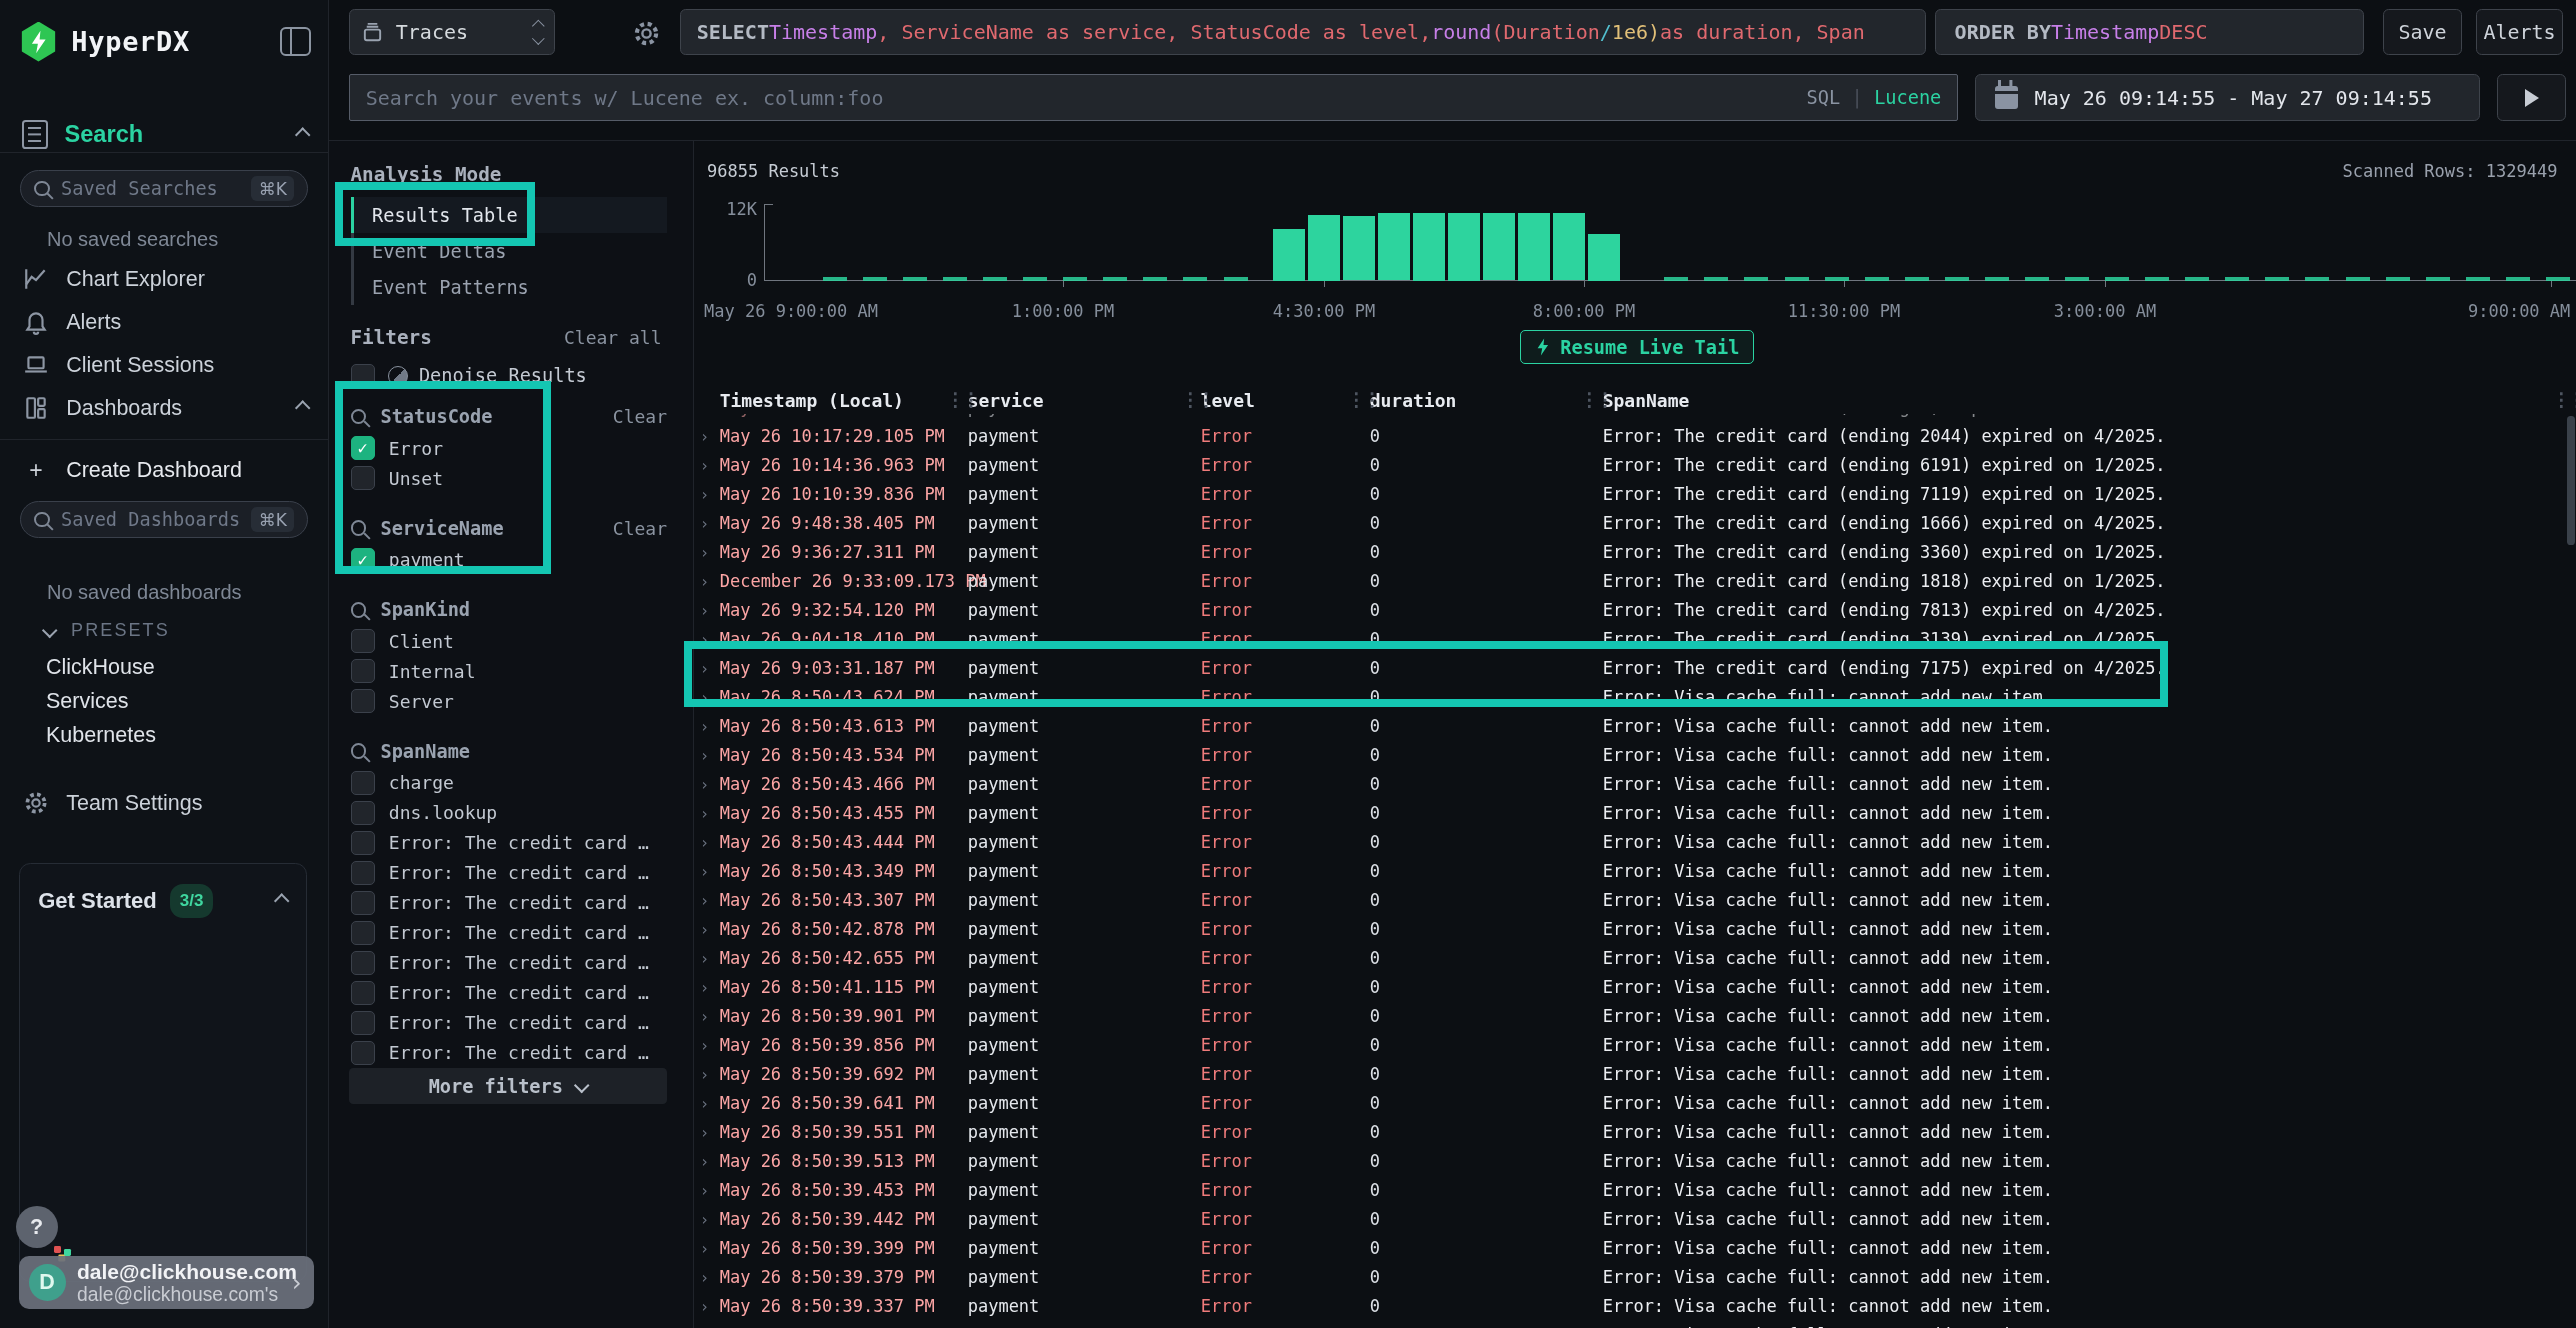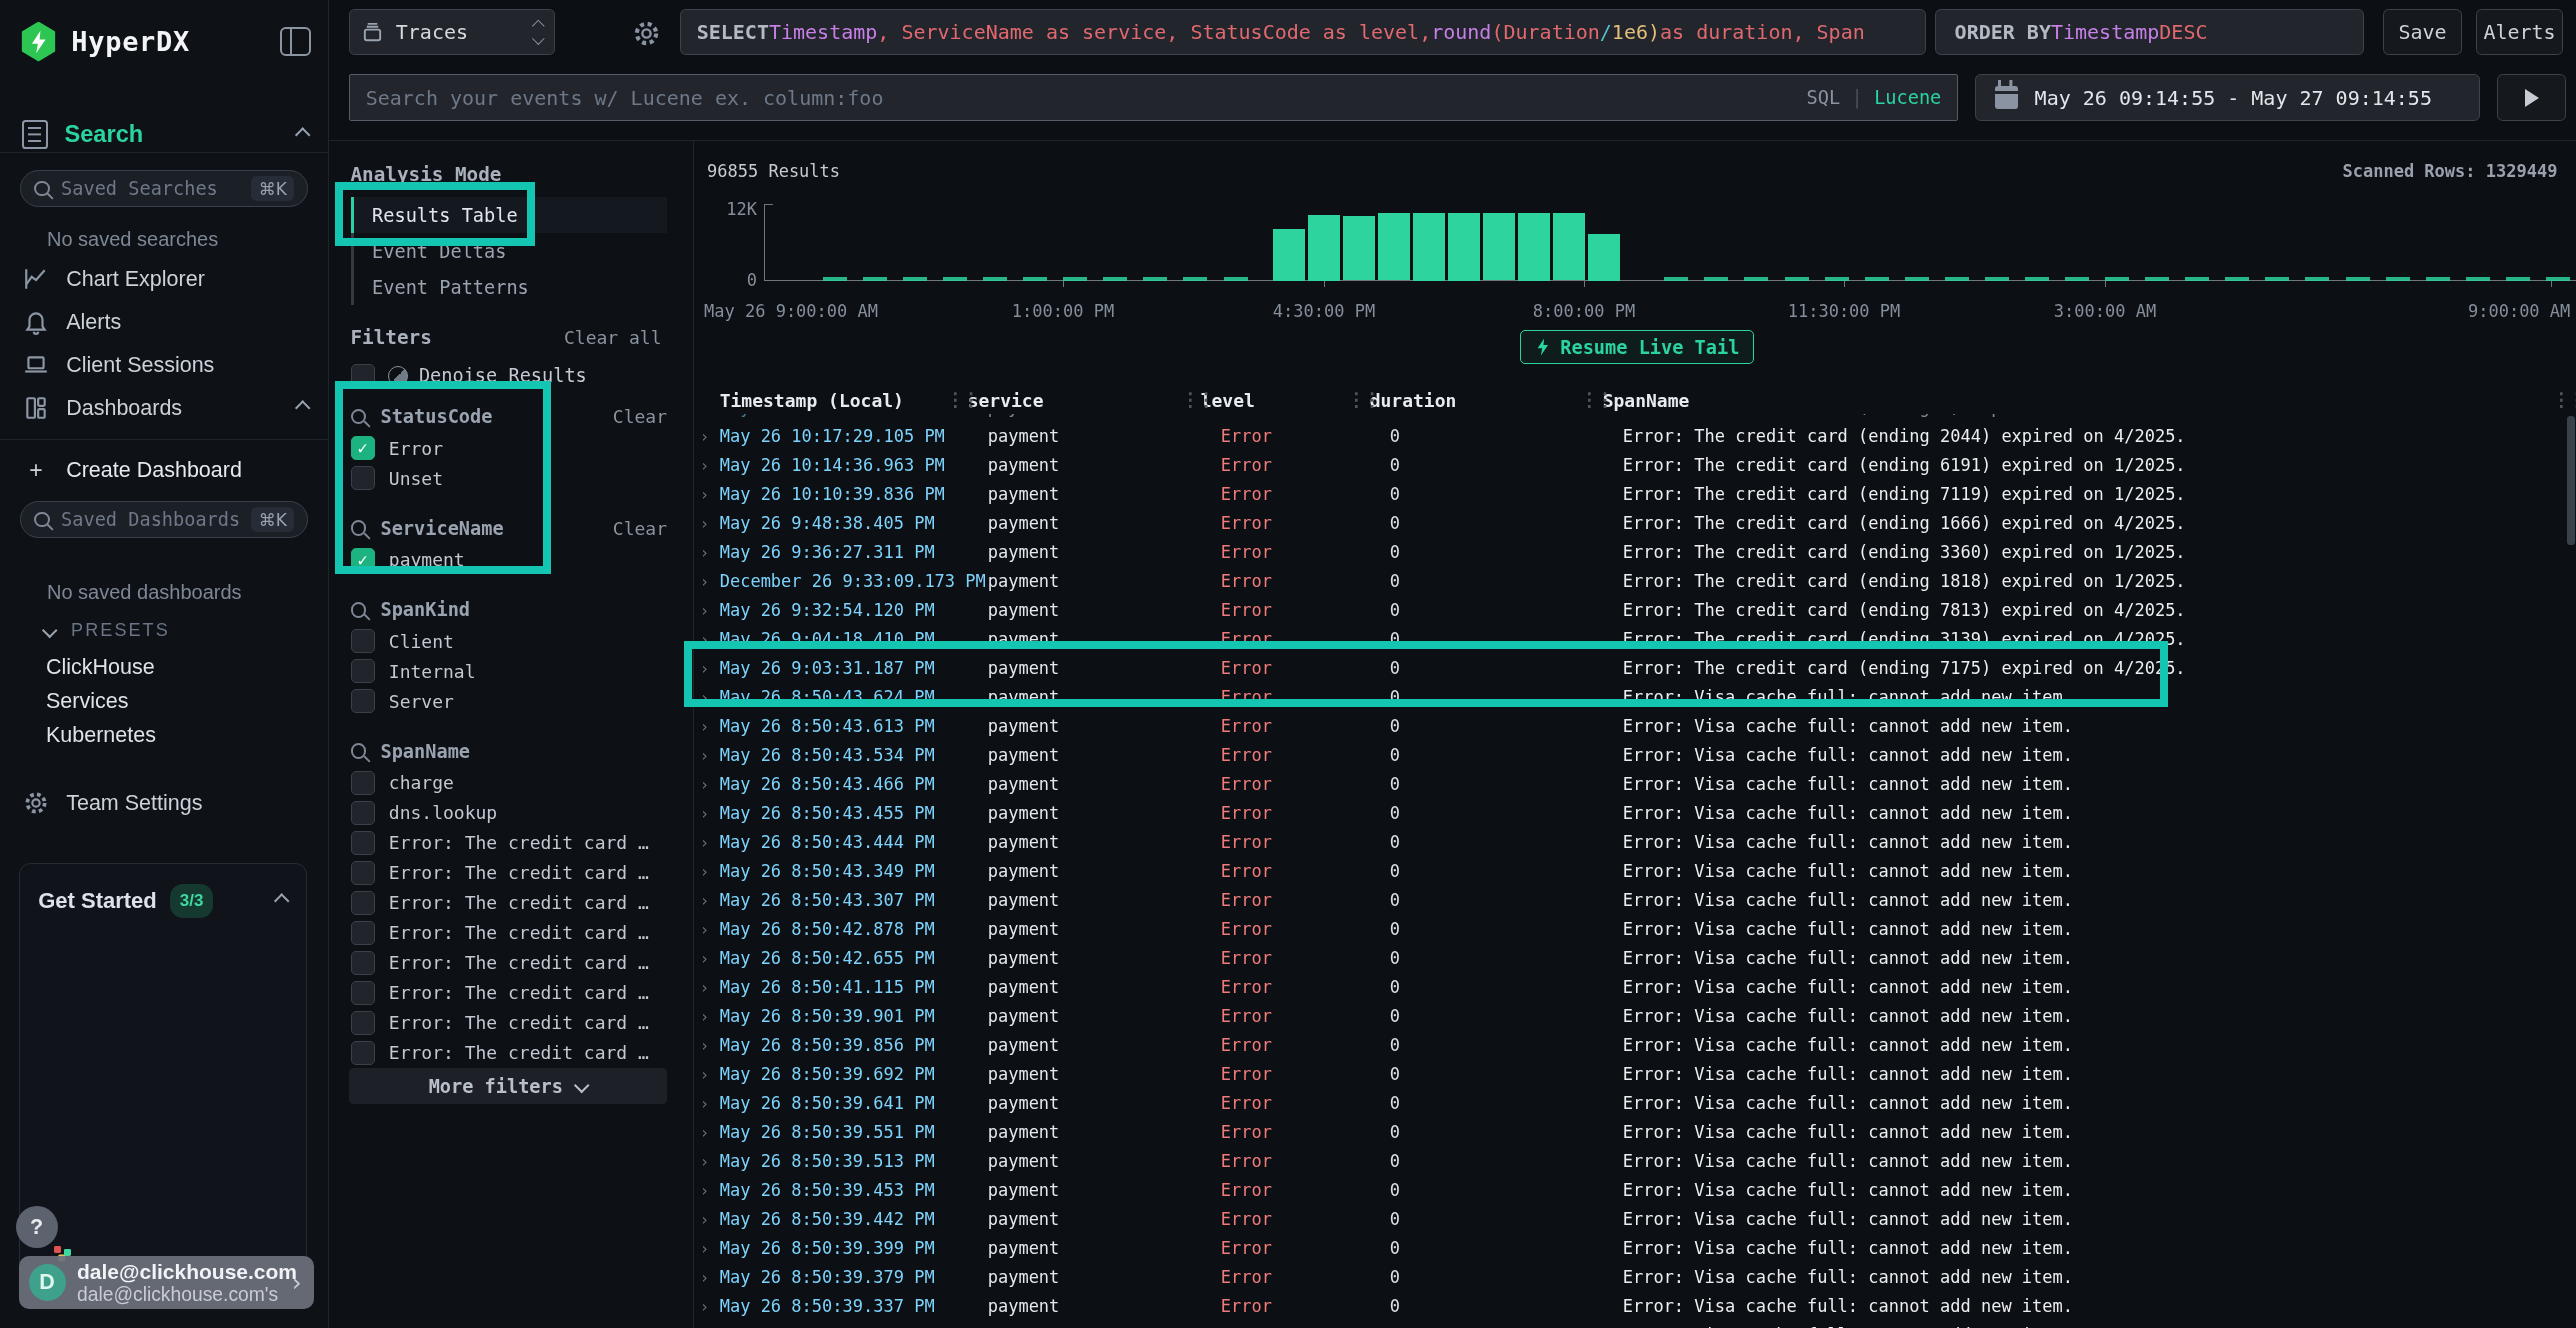--- a/index.html
+++ b/index.html
@@ -94,37 +94,37 @@
   .g-clear{margin-left:auto;color:#8a93a0;font-size:18px;}
   .g-opt{display:flex;align-items:center;height:30px;}
   .g-opt .ol{margin-left:14.3px;font-size:18px;color:#c3c9d2;white-space:nowrap;overflow:hidden;}
   .denoise-ic{width:20px;height:20px;border:1.4px solid #8a93a0;border-radius:50%;background:linear-gradient(135deg,transparent 50%,#717a87 50%);margin:0 0 0 13px;flex:none;}
   .showmore{display:flex;align-items:center;gap:10px;color:#8a93a0;font-size:18px;height:31.5px;}
   .morefilters{position:absolute;left:20px;right:26px;height:36px;background:#1d2127;border-radius:4.3px;display:flex;align-items:center;justify-content:center;gap:13px;color:#b9c0ca;font-weight:bold;font-size:18.6px;}
 
   
   #main{position:absolute;left:694px;top:141px;right:0;bottom:0;}
   .res-count{position:absolute;left:13px;top:20px;font-size:17px;color:#c6ccd4;}
-  .scanned{position:absolute;right:18.6px;top:20px;font-size:17px;color:#9aa1ad;font-weight:bold;}
+  .scanned{position:absolute;right:18.6px;top:20px;font-size:17px;color:#9aa1ad;}
   #chart{position:absolute;left:0;top:20px;right:0;height:165px;}
   .yaxis{position:absolute;background:#70767f;}
   .ylab{position:absolute;color:#858e9b;font-size:17px;text-align:right;width:50px;}
   .xlab{position:absolute;color:#858e9b;font-size:17px;top:140px;white-space:nowrap;}
   .tickmark{position:absolute;width:1.4px;height:7.2px;background:#70767f;top:119px;}
   .bar{position:absolute;background:var(--bar);}
   .dash{position:absolute;height:3.6px;background:var(--bar);opacity:.85;}
   .live-tail{position:absolute;left:826px;top:189px;width:234px;height:34px;border:1.4px solid var(--accent);border-radius:5px;background:rgba(43,211,162,0.07);display:flex;align-items:center;justify-content:center;gap:10px;color:var(--accent);font-weight:bold;font-size:18.6px;}
   .live-tail svg{width:15.7px;height:20px;}
   #thead{position:absolute;left:0;right:0;top:245px;height:29px;display:flex;align-items:center;padding-left:5.7px;font-weight:bold;font-size:18px;color:#e8ebf0;}
   .hc{white-space:nowrap;} 
   .handle{position:absolute;color:#4e5560;font-size:18.6px;top:2.9px;letter-spacing:-2.9px;}
   #rows{position:absolute;left:0;right:0;top:273px;bottom:0;overflow:hidden;}
   .trow{display:flex;align-items:center;height:29px;padding-left:5.7px;font-size:17px;white-space:nowrap;}
   .c-chev{width:20px;color:#6a7280;font-size:15.7px;flex:none;}
-  .c-ts{width:268px;color:#7dd3fc;flex:none;}
+  .c-ts{width:248px;color:#fca5a5;flex:none;}
   .c-svc{width:233px;color:#e4e7ec;flex:none;}
   .c-level{width:169px;color:var(--error);flex:none;}
   .c-dur{width:233px;color:#dde1e7;flex:none;}
   .c-span{flex:1;color:#eceef2;overflow:hidden;}
   .clipped{margin-top:-21.5px;opacity:.55;}
   .scrollbar{position:absolute;right:1.4px;top:275px;width:7.2px;height:129px;background:#3a414a;border-radius:3.6px;}
 
   
   .ann{position:absolute;border:8.6px solid var(--annotation);z-index:60;pointer-events:none;}
 </style>

